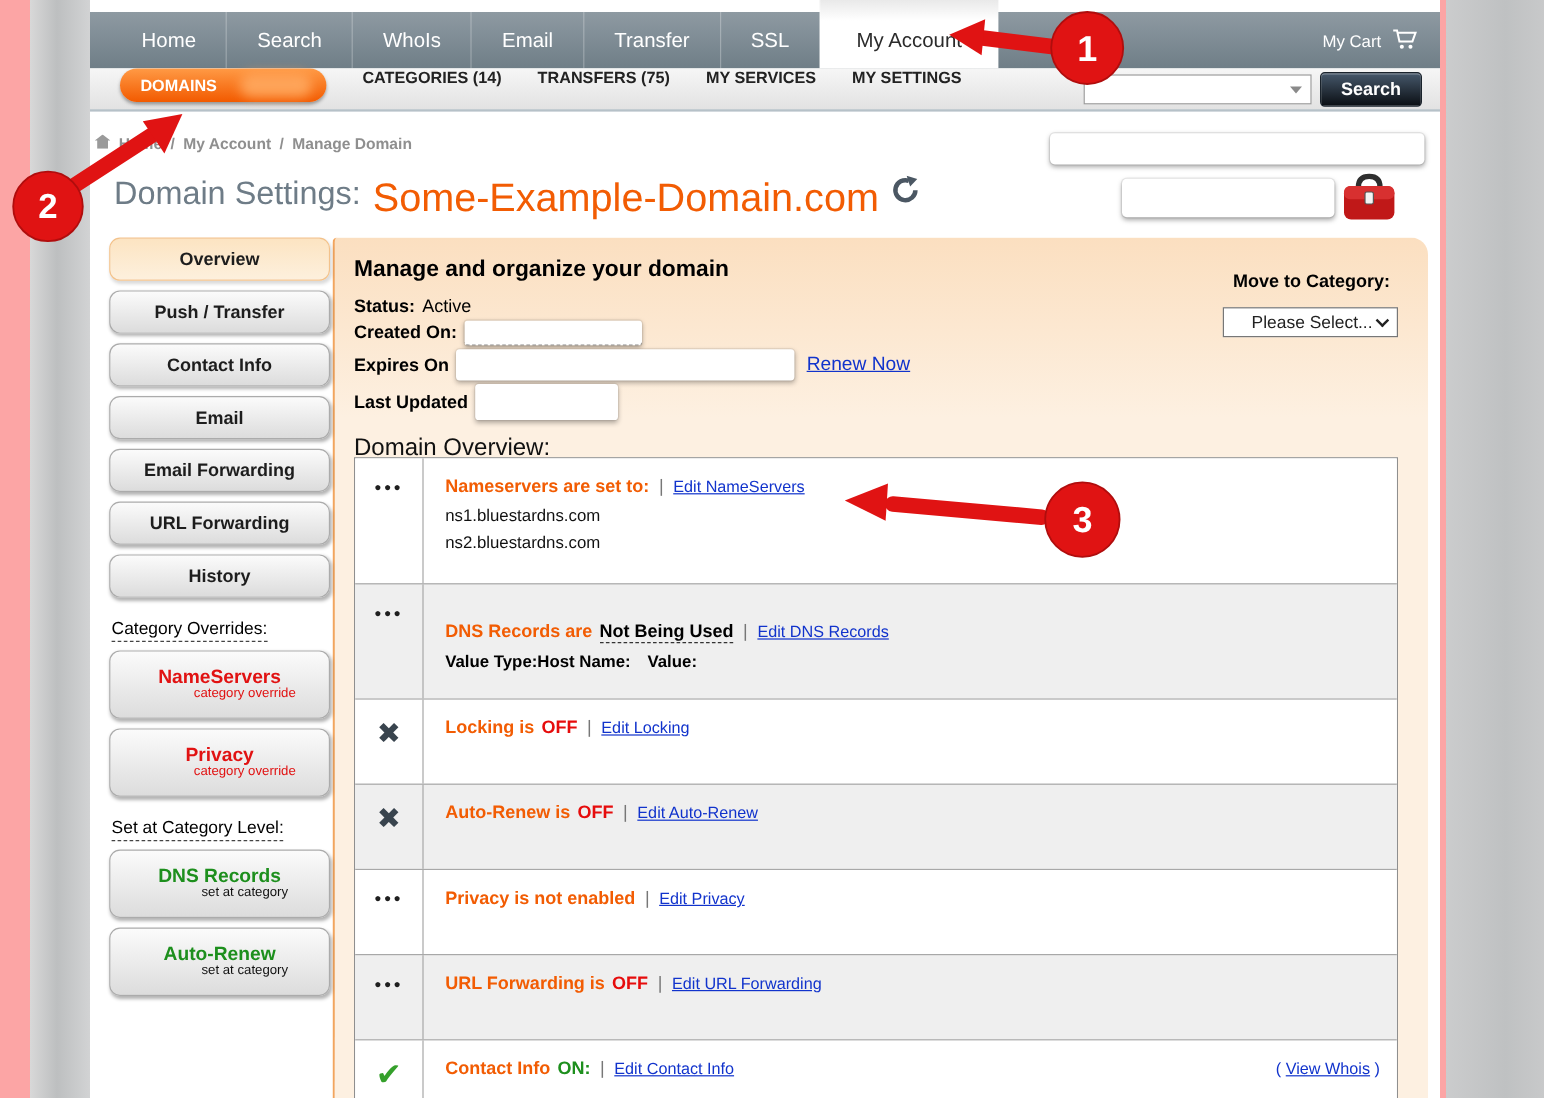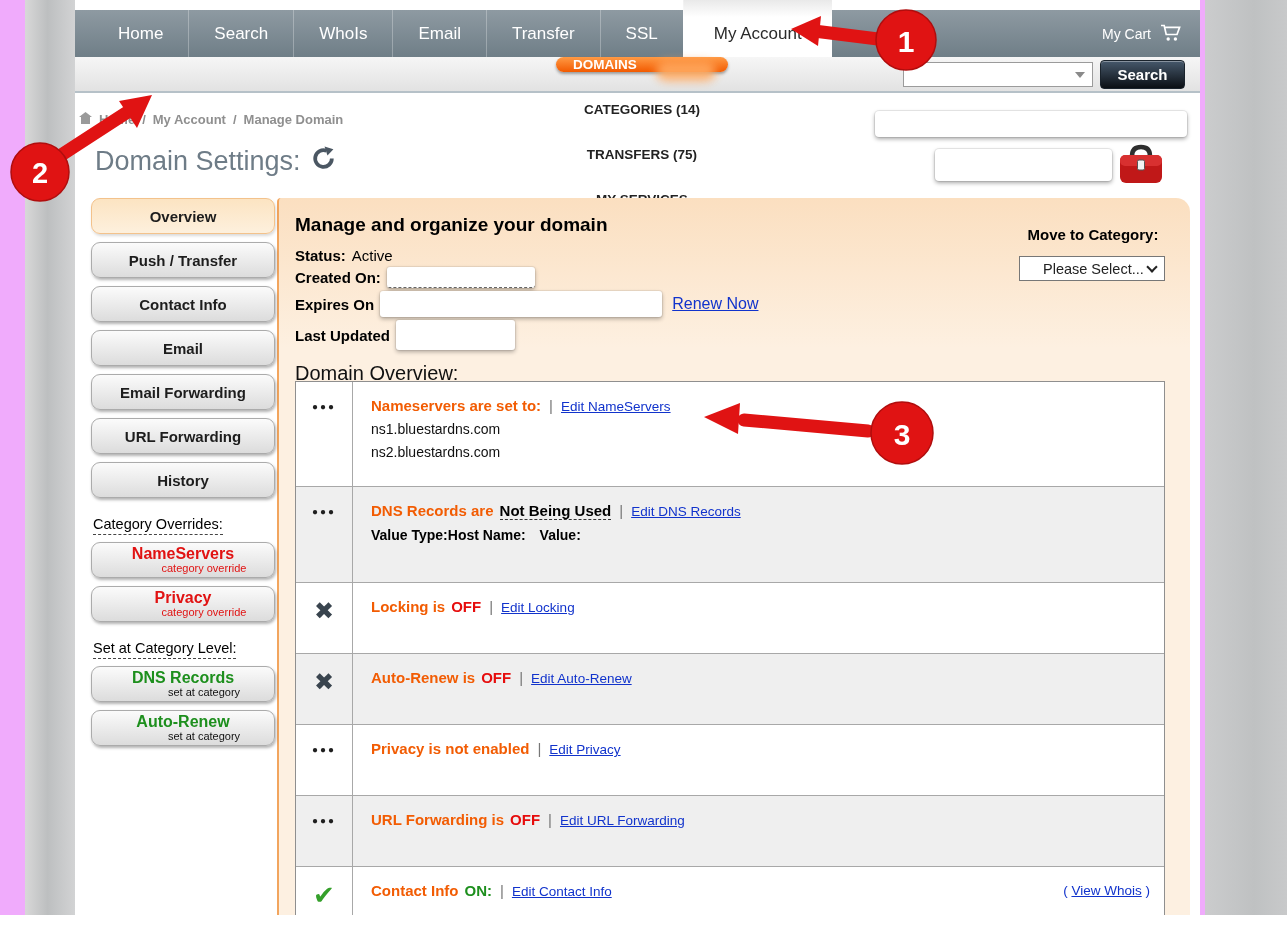--- a/index.html
+++ b/index.html
@@ -1,17 +1,17 @@
 <!DOCTYPE html>
 <html><head>
 <meta charset="utf-8">
 <style>
   * { margin:0; padding:0; box-sizing:border-box; }
   body { font-family:"Liberation Sans","DejaVu Sans",sans-serif; background:#fff; }
-  .canvas { position:relative; width:1287px; height:931px; overflow:hidden; background:#f0abfc; }
+  .canvas { position:relative; width:1287px; height:931px; overflow:hidden; background:#fca5a5; }
 
   
   .gutter-left { position:absolute; left:25px; top:0; width:50px; height:915px;
     background:linear-gradient(90deg,#d8d8d8,#bdbfc0 45%,#d2d3d4); }
   .gutter-right { position:absolute; left:1205px; top:0; width:82px; height:915px;
     background:linear-gradient(90deg,#cbcccd,#bfc1c2 60%,#c8c9ca); }
   .bottom-band { position:absolute; left:0; top:915px; width:1287px; height:16px; background:#fff; z-index:6; }
 
   .page { position:absolute; left:75px; top:0; width:1125px; height:915px; background:#fff; }
 
@@ -20,21 +20,21 @@
     background:linear-gradient(#8e9aa2,#6f7e87); display:flex; align-items:stretch; padding-left:18px; }
   .nav-tab { color:#fff; font-size:17px; display:flex; align-items:center; padding:0 25px;
     border-left:1px solid rgba(255,255,255,.28); cursor:default; }
   .nav-tab:first-child { border-left:none; }
   .nav-tab.active { background:linear-gradient(#e9e9e9,#ffffff 30%); color:#2b2b2b; margin-top:-10px; padding:10px 30px 0; }
   .cart { position:absolute; right:16px; top:0; height:47px; display:flex; align-items:center; gap:9px; color:#fff; font-size:14px; }
 
   
   .subnav { position:absolute; left:0; top:57px; width:1125px; height:36px;
     background:linear-gradient(#f6f6f6,#e2e2e2); border-bottom:2px solid #b6c1c8;
-    display:flex; align-items:center; gap:30px; padding-left:9px;flex-direction:column; }
+    display:flex; align-items:flex-start; gap:30px; padding-left:25px; }
   .domains-btn { position:relative; width:172px; height:28px; border-radius:14px;
     background:linear-gradient(#ff9a45,#f25a00); box-shadow:0 2px 3px rgba(0,0,0,.35);
     color:#fff; font-weight:bold; font-size:13.5px; display:flex; align-items:center; padding-left:17px; }
   .domains-blur { position:absolute; right:12px; top:4px; width:60px; height:20px; border-radius:10px;
     background:#ffa95f; filter:blur(5px); opacity:.9; }
   .subnav-item { font-weight:bold; font-size:13.5px; color:#222; }
   .subnav-right { position:absolute; right:15px; top:3px; display:flex; align-items:center; gap:7px; }
   .search-combo { position:relative; width:190px; height:25px; background:#fff; border:1px solid #9b9b9b; }
   .combo-arrow { position:absolute; right:7px; top:9px; width:0; height:0;
     border-left:5px solid transparent; border-right:5px solid transparent; border-top:6px solid #8a8a8a; }
@@ -63,21 +63,21 @@
   
   .sidebar { position:absolute; left:16px; top:198px; width:184px; z-index:4; }
   .side-btn { height:36px; margin-bottom:8px; border-radius:9px; border:1px solid #ababab;
     background:linear-gradient(#fbfbfb,#dcdcdc); box-shadow:1px 2px 3px rgba(0,0,0,.3);
     display:flex; align-items:center; justify-content:center;
     font-weight:bold; font-size:15px; color:#1d1d1d; cursor:default; }
   .side-btn.active { background:linear-gradient(#fce4c2,#fdf0dd); border-color:#f3c28b;
     box-shadow:1px 2px 3px rgba(0,0,0,.15); }
   .side-label { margin:18px 0 10px 2px; font-size:14.5px; color:#000; }
   .side-label span { border-bottom:1.5px dashed #444; padding-bottom:2px; }
-  .side-btn.two-line { height:36px; flex-direction:column; line-height:1.08; }
+  .side-btn.two-line { height:57px; flex-direction:column; line-height:1.08; }
   .btn-title { font-size:16px; font-weight:bold; }
   .btn-sub { font-size:11px; font-weight:normal;margin-left:42px; }
   .red-btn .btn-title, .red-btn .btn-sub { color:#e11212; }
   .green-btn .btn-title { color:#1d8f1d; } .green-btn .btn-sub { color:#111; }
   .upgrade { margin-top:26px; height:38px; font-size:16px; }
 
   
   .h2 { position:absolute; left:220px; top:214px; font-size:19px; font-weight:bold; color:#000; z-index:2; }
   .status-block { position:absolute; left:220px; top:247px; font-size:15px; color:#000; z-index:2; }
   .sline { display:flex; align-items:center; margin-bottom:3px; }
@@ -94,21 +94,21 @@
   .trow { display:flex; border-top:1px solid #a8a8a8; background:#fff; }
   .trow:first-child { border-top:none; }
   .trow.alt { background:#efefef; }
   .ticon { width:57px; flex:0 0 57px; border-right:1px solid #a8a8a8; display:flex; justify-content:center; padding-top:17px; }
   .tcontent { flex:1; padding:15px 18px 8px; position:relative; }
   .r0 { min-height:104px; } .r1 { min-height:96px; } .r2,.r3,.r4,.r5 { min-height:71px; } .r6 { min-height:58px; }
   .rtitle { font-size:15px; font-weight:bold; display:flex; align-items:baseline; flex-wrap:wrap; }
   .t-orange { color:#f25c03; }
   .t-red { color:#e60c0c; margin-left:6px; }
   .t-green { color:#1d8f1d; margin-left:6px; }
-  .t-underline { color:#000; border-bottom:1.5px dashed #333; margin-left:6px; }
+  .t-underline { color:#000; border-bottom:1.5px dashed #333; margin-left:6px;margin-top:16px; }
   .sep { color:#777; font-weight:normal; margin:0 8px; }
   .rlink { font-size:13.5px; font-weight:normal; }
   .ns-line { font-size:14px; color:#111; margin-top:7px; }
   .record-line { font-size:14px; font-weight:bold; color:#000; margin-top:7px; }
   .record-line .v { margin-left:14px; }
   .dots-glyph { font-size:10px; letter-spacing:2px; color:#1f1f1f; margin-top:2px; }
   .cross-glyph { font-size:24px; font-weight:bold; color:#39444e; margin-top:-3px; }
   .check-glyph { font-size:26px; font-weight:bold; color:#35a02b; margin-top:-4px; }
   .whois { position:absolute; right:14px; top:16px; font-size:13.5px; color:#1133cc; font-weight:normal; }
 
@@ -186,20 +186,21 @@
       <svg width="46" height="44" viewBox="0 0 46 44">
         <path d="M14 13 Q14 4 23 4 Q32 4 32 13" fill="none" stroke="#2e2e2e" stroke-width="4.5" stroke-linecap="round"></path>
         <rect x="2" y="12" width="42" height="28" rx="6" fill="#c01818"></rect>
         <rect x="2" y="12" width="42" height="11" rx="5" fill="#d83030"></rect>
         <rect x="19.5" y="17" width="7" height="10" rx="1.5" fill="#f3f3f3" stroke="#555" stroke-width="1"></rect>
       </svg>
     </div>
 
     <div class="title-row">
       <span class="title-prefix">Domain Settings:</span>
+      <span class="title-domain">Some-Example-Domain.com</span>
       <span>
         <svg width="25" height="25" viewBox="0 0 24 24">
             <path d="M20 12 A8 8 0 1 1 14.8 4.5" fill="none" stroke="#4b5763" stroke-width="3.6"></path>
             <polygon points="13,0.5 21.5,3 15.8,9" fill="#4b5763"></polygon>
           </svg>
       </span>
     </div>
 
     <div class="panel"></div>
 

